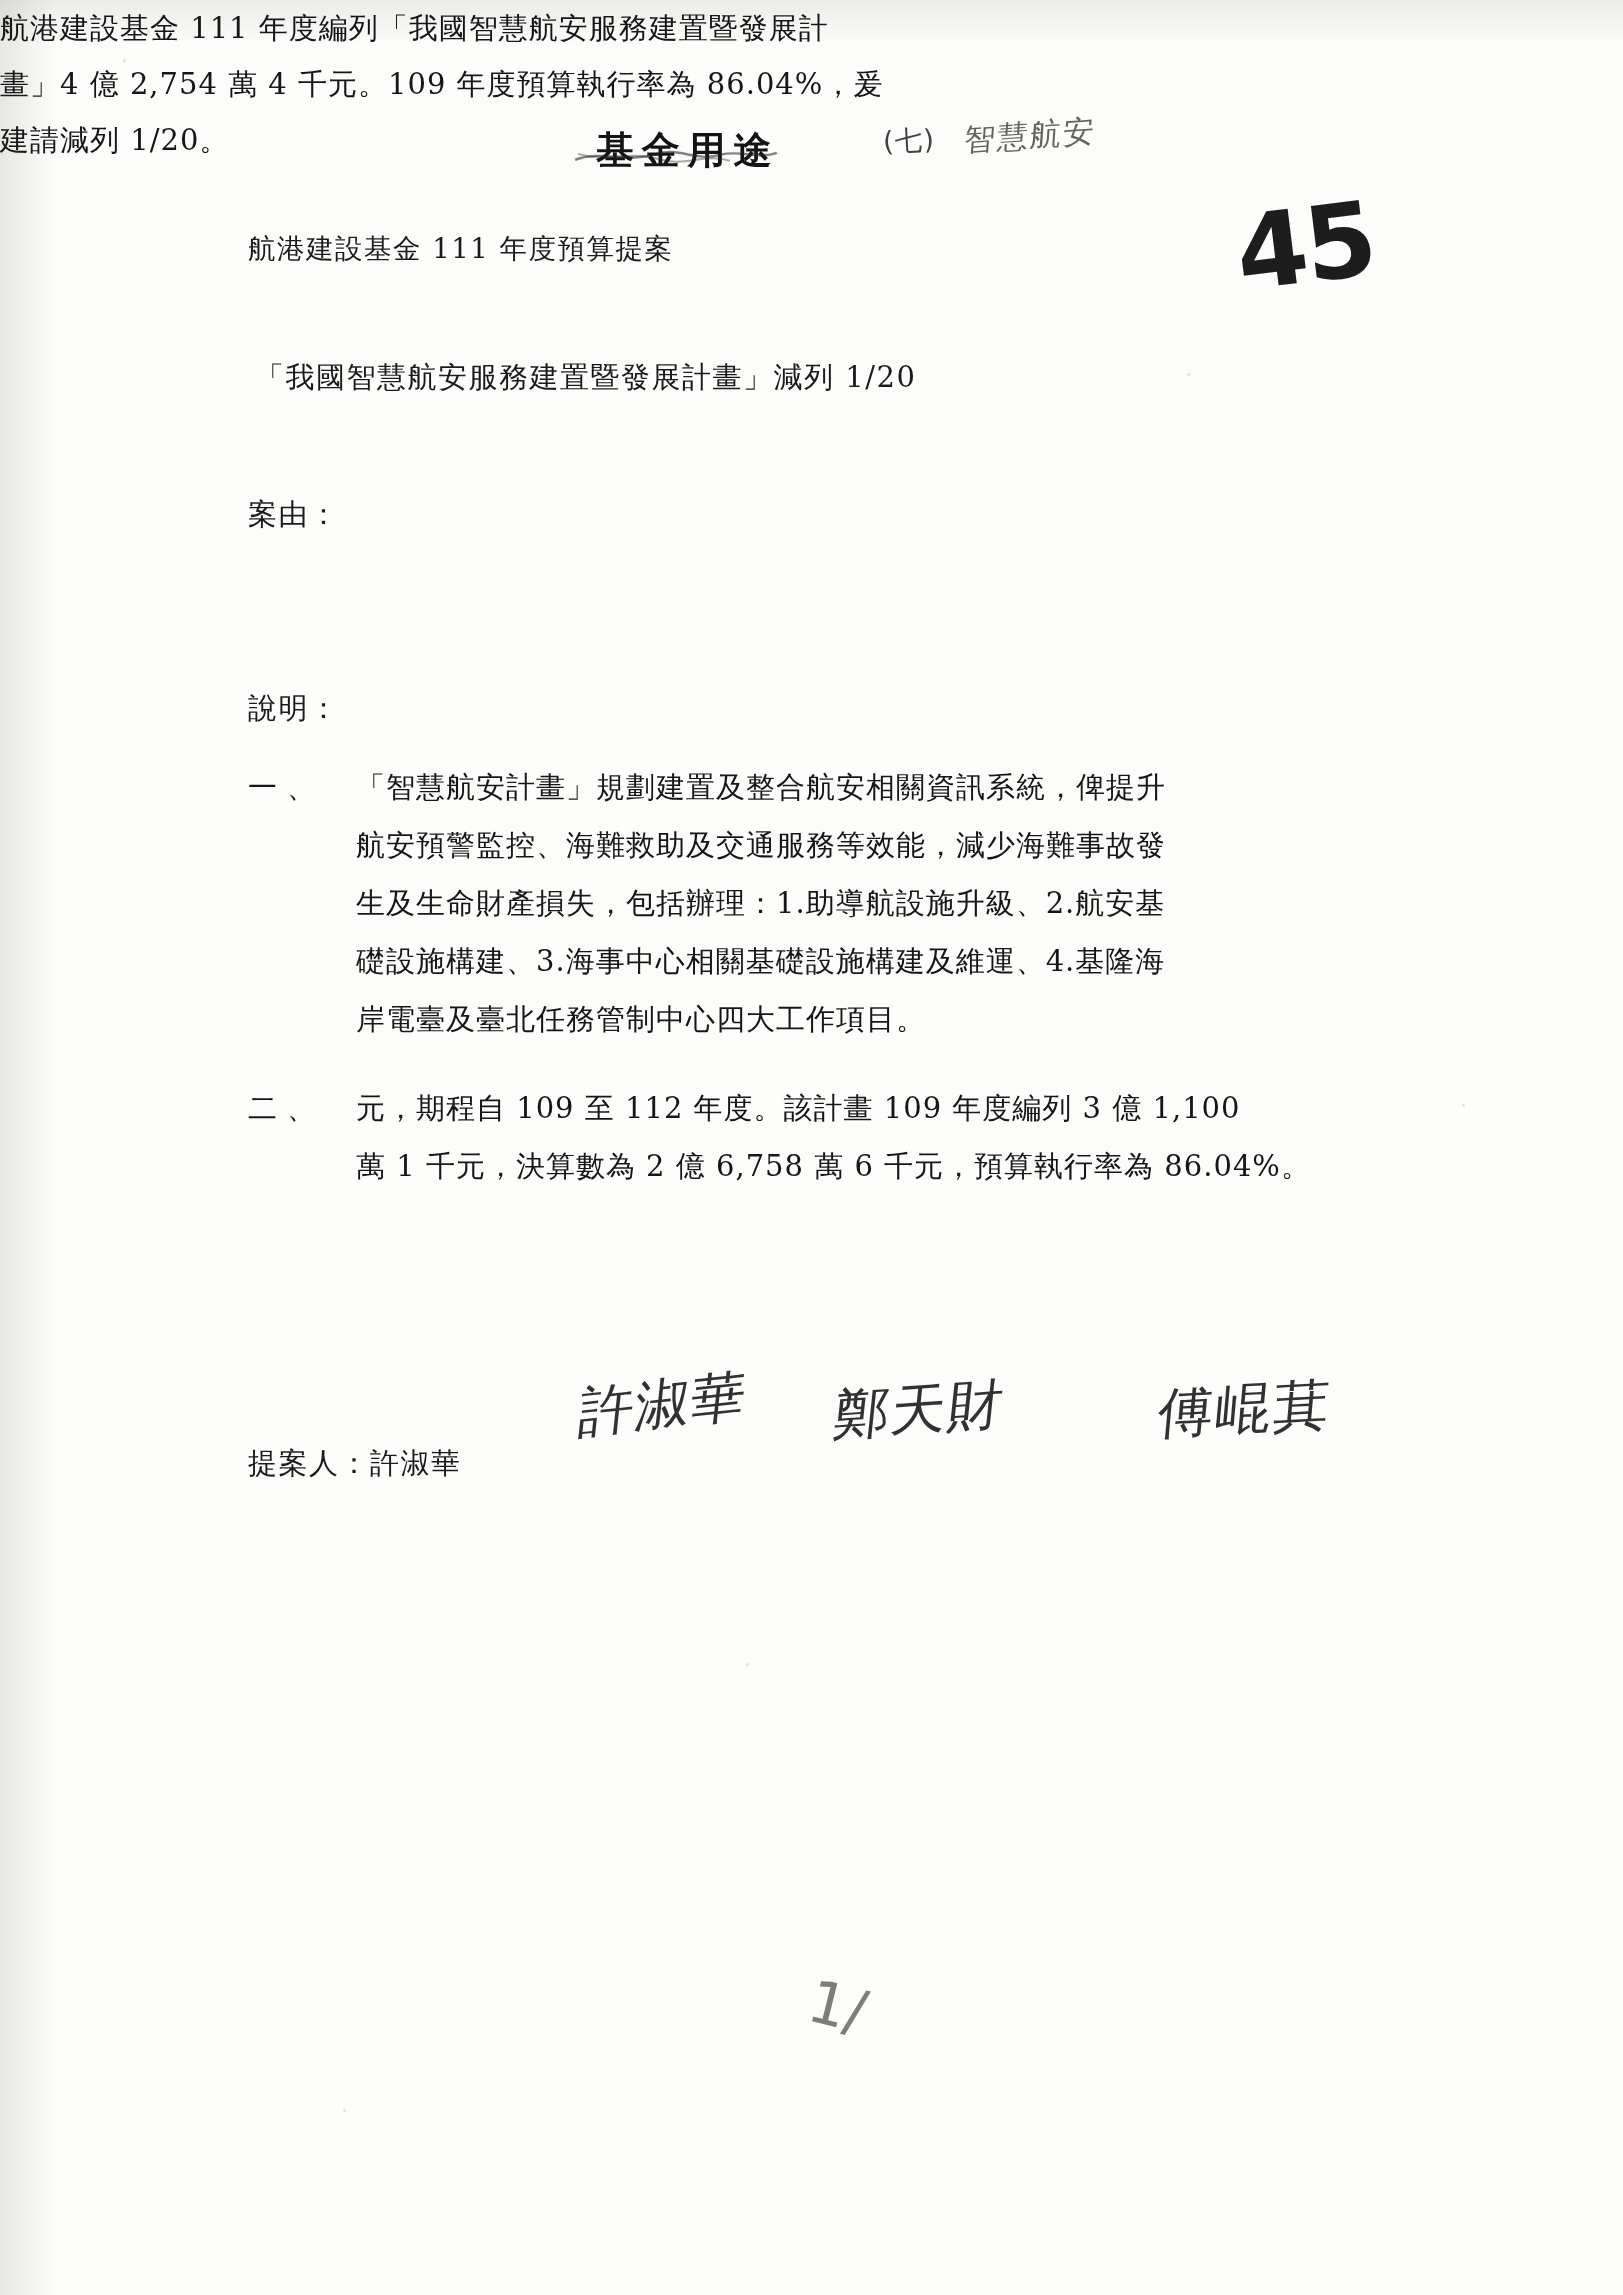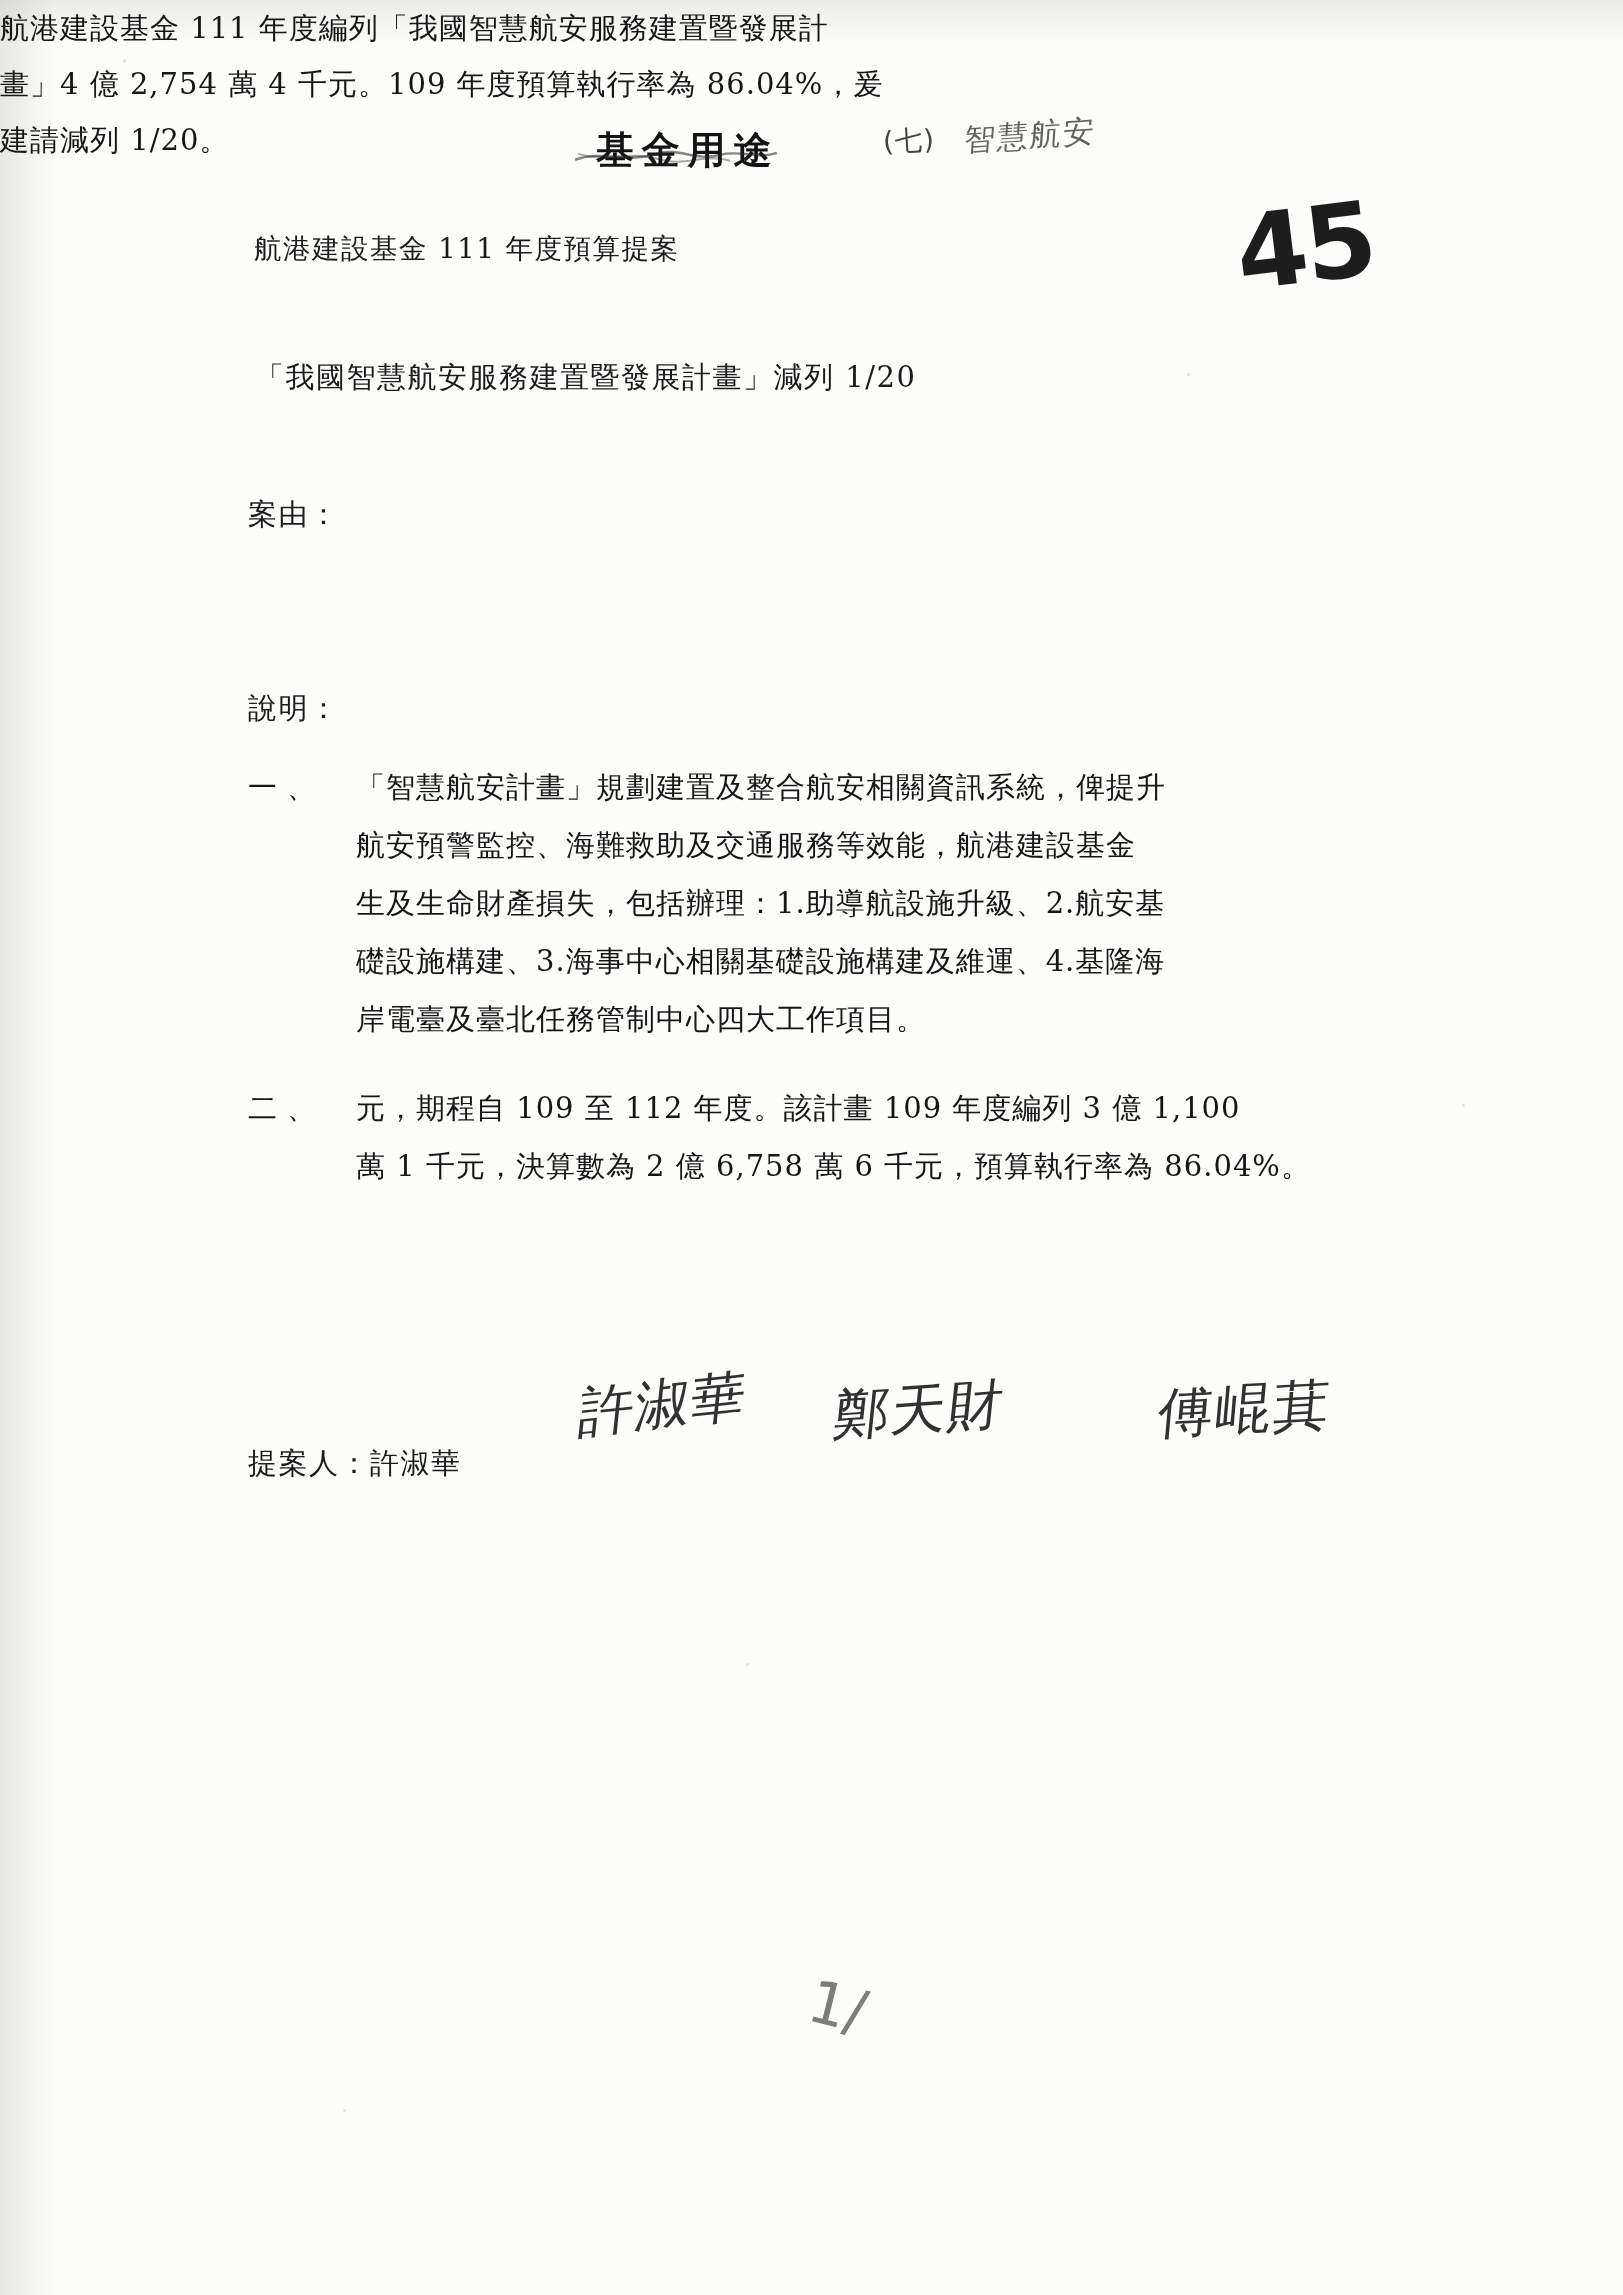--- a/index.html
+++ b/index.html
@@ -103,21 +103,20 @@
     color: #1d1d1d;
     transform: rotate(-7deg);
     letter-spacing: -2.9px;
   }
 
   .subtitle {
     left: 248px;
     top: 231px;
     font-size: 27.5px;
     letter-spacing: 1.5px;
-    margin-left: 6px;
   }
 
   .proposal-title {
     left: 255px;
     top: 358px;
     font-size: 29px;
     letter-spacing: 1.5px;
   }
 
   .case-label {
@@ -269,21 +268,21 @@
       <span class="ln">畫」4 億 2,754 萬 4 千元。109 年度預算執行率為 86.04%，爰</span>
       <span class="ln">建請減列 1/20。</span>
     </div>
 
     <div class="t explain-label">說明：</div>
 
     <div class="item item-1">
       <span class="num">一、</span>
       <span class="body">
         <span class="ln">「智慧航安計畫」規劃建置及整合航安相關資訊系統，俾提升</span>
-        <span class="ln">航安預警監控、海難救助及交通服務等效能，航港建設基金</span>
+        <span class="ln">航安預警監控、海難救助及交通服務等效能，減少海難事故發</span>
         <span class="ln">生及生命財產損失，包括辦理：1.助導航設施升級、2.航安基</span>
         <span class="ln">礎設施構建、3.海事中心相關基礎設施構建及維運、4.基隆海</span>
         <span class="ln">岸電臺及臺北任務管制中心四大工作項目。</span>
       </span>
     </div>
 
     <div class="item item-2">
       <span class="num">二、</span>
       <span class="body">
         <span class="ln">元，期程自 109 至 112 年度。該計畫 109 年度編列 3 億 1,100</span>

